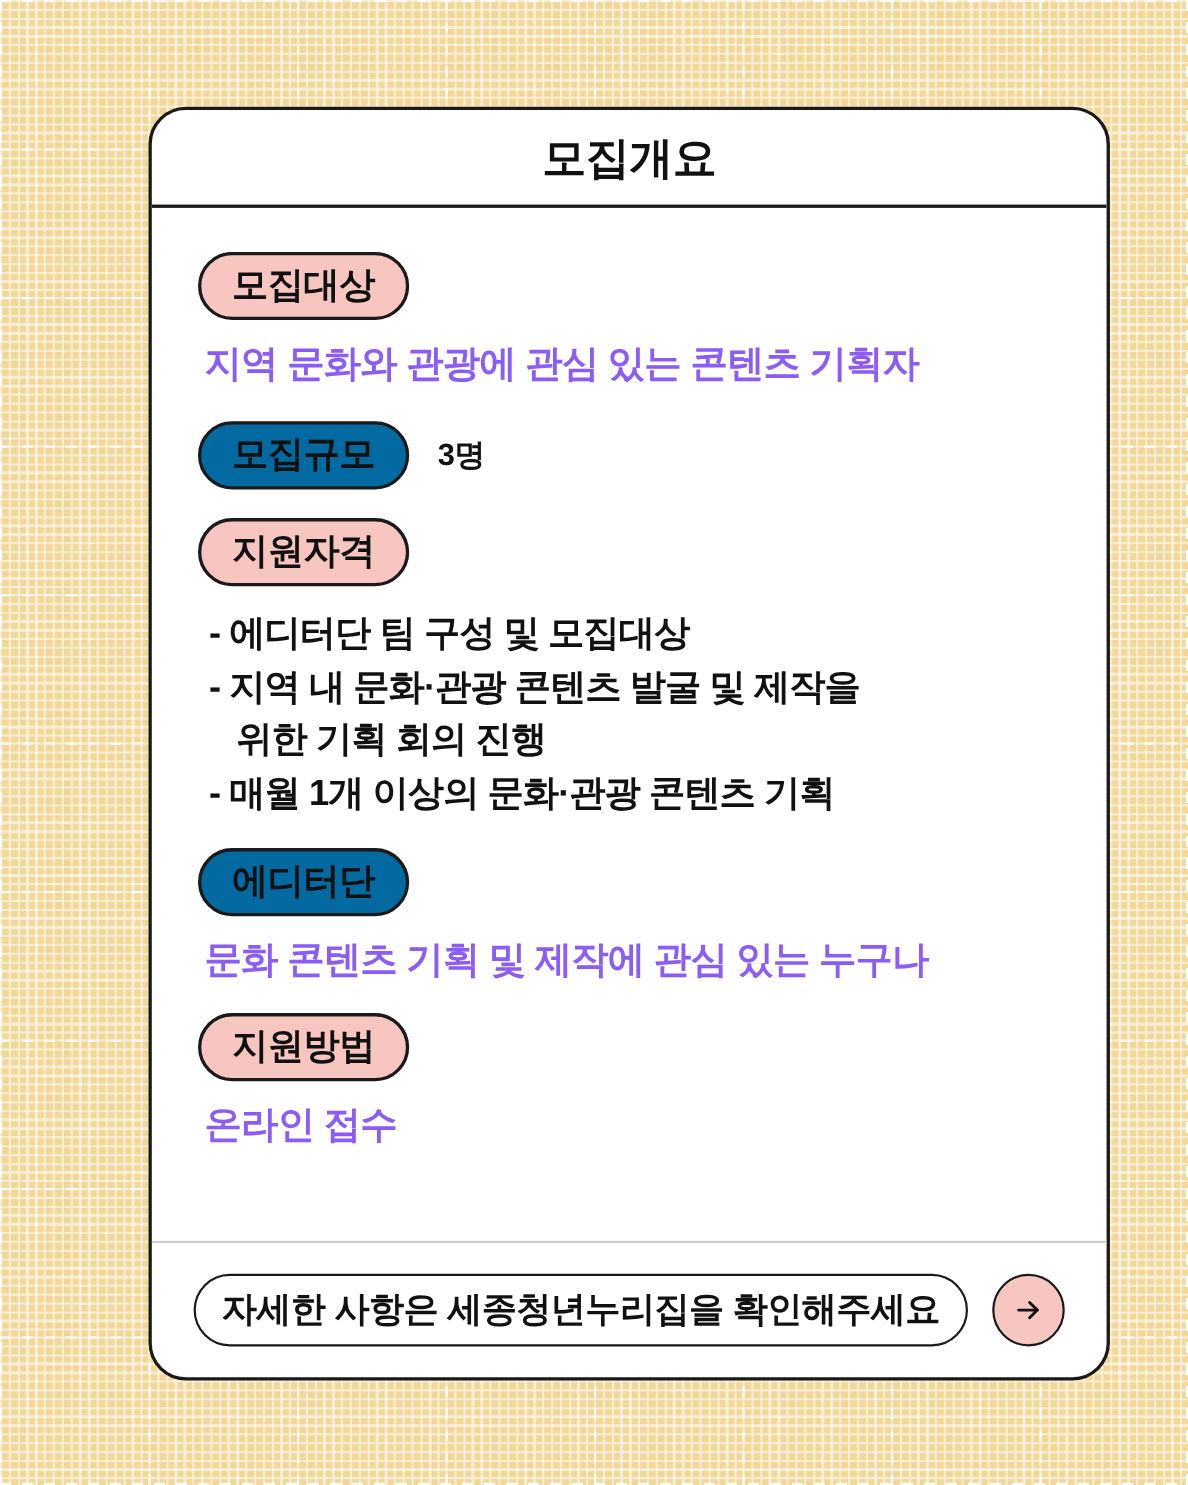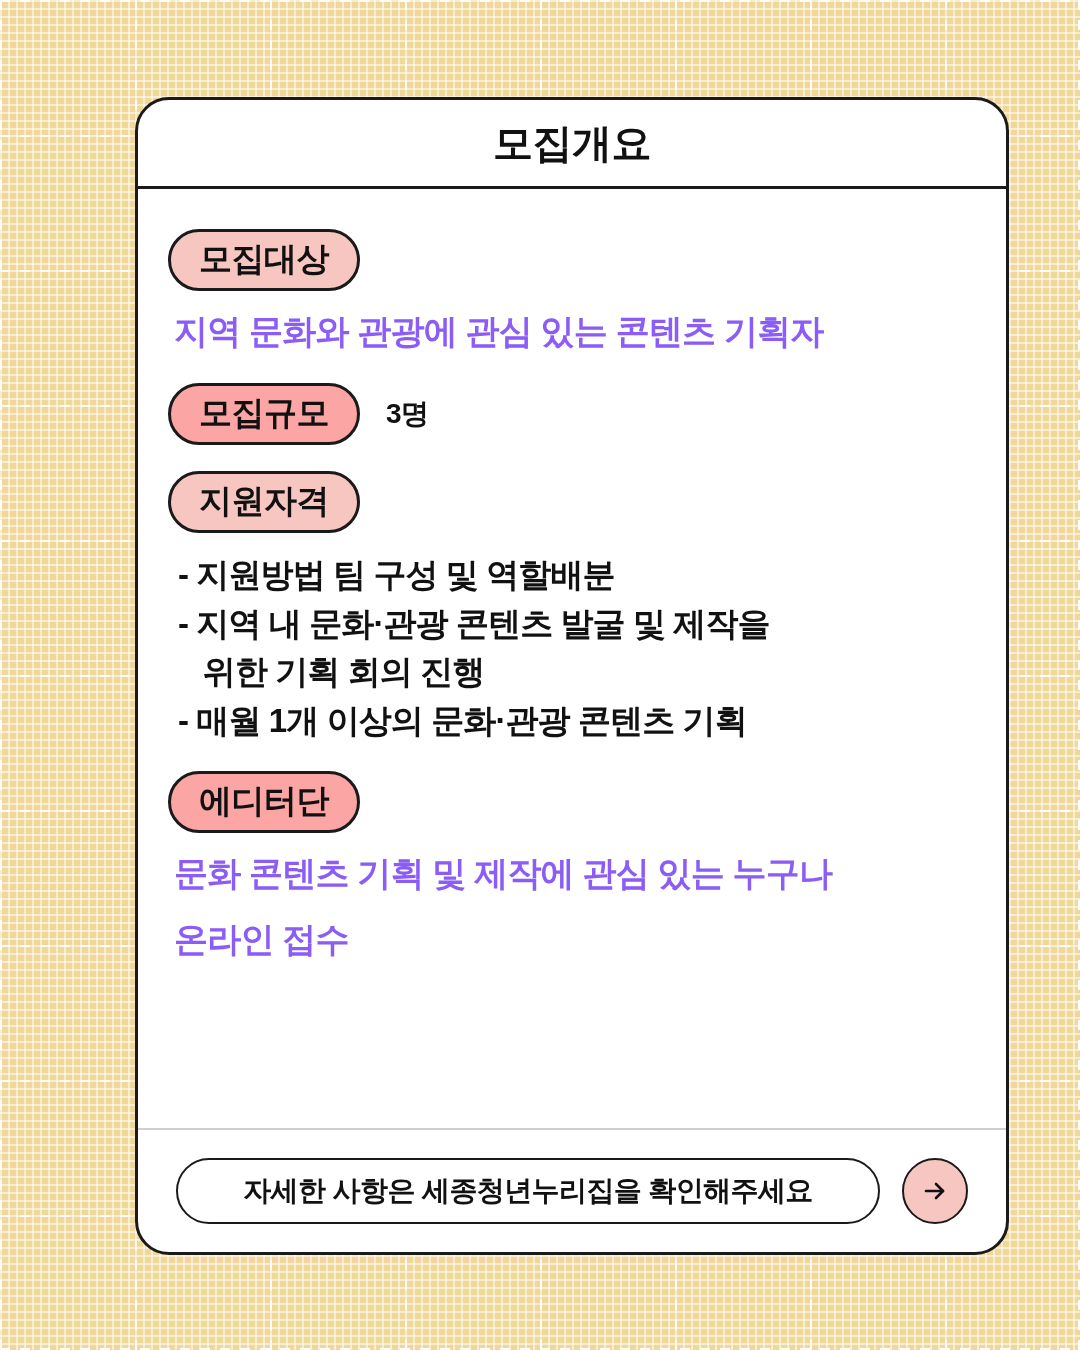--- a/index.html
+++ b/index.html
@@ -81,41 +81,41 @@
     justify-content: center;
   }
   #card-title {
     font-size: 40px;
     font-weight: bold;
     color: #111111;
     letter-spacing: -0.5px;
   }
 
   #card-body {
-    padding: 40px 58px 0 30px;
+    padding: 40px 58px 0 42px;
   }
 
   .tag-row {
     display: flex;
     align-items: center;
     gap: 26px;
   }
   .tag {
     display: inline-flex;
     align-items: center;
     justify-content: center;
     border: 3px solid #1a1a1a;
     border-radius: 999px;
     font-size: 33px;
     font-weight: bold;
     color: #111111;
     padding: 9px 28px 11px 28px;
     line-height: 1.1;
     letter-spacing: -0.5px;
-    background: #fca5a5;
+    background: #0369a1;
     box-sizing: border-box;
   }
   .tag.filled {
     background: #f7c6c0;
   }
 
   .body-text {
     font-size: 34px;
     font-weight: bold;
     color: #8b5cf6;
@@ -160,21 +160,21 @@
     gap: 22px;
   }
   #footer-pill {
     flex: 1;
     height: 62px;
     border: 2px solid #1a1a1a;
     border-radius: 999px;
     display: flex;
     align-items: center;
     justify-content: center;
-    font-size: 28px;
+    font-size: 32px;
     font-weight: bold;
     color: #111111;
     letter-spacing: -0.6px;
     background: #ffffff;
   }
   #footer-arrow {
     width: 62px;
     height: 62px;
     border-radius: 50%;
     background: #f7c6c0;
@@ -229,31 +229,34 @@
 
     <div class="tag-row sec">
       <span class="tag">모집규모</span>
       <span class="inline-value">3명</span>
     </div>
 
     <div class="tag-row sec">
       <span class="tag filled">지원자격</span>
     </div>
     <div class="bullets">
-      <div>- 지원방법 팀 구성 및 역할배분</div>
+      <div>- 에디터단 팀 구성 및 모집대상</div>
       <div>- 지역 내 문화·관광 콘텐츠 발굴 및 제작을</div>
       <div>   위한 기획 회의 진행</div>
       <div>- 매월 1개 이상의 문화·관광 콘텐츠 기획</div>
     </div>
 
     <div class="tag-row sec">
       <span class="tag">에디터단</span>
     </div>
     <div class="body-text">문화 콘텐츠 기획 및 제작에 관심 있는 누구나</div>
 
+    <div class="tag-row sec-sm">
+      <span class="tag filled">지원방법</span>
+    </div>
     <div class="body-text">
       <div>온라인 접수</div>
     </div>
 
   </div>
 
   <div id="card-footer">
     <div id="footer-pill">자세한 사항은 세종청년누리집을 확인해주세요</div>
     <div id="footer-arrow">
       <svg width="34" height="34" viewBox="0 0 34 34" aria-hidden="true">

